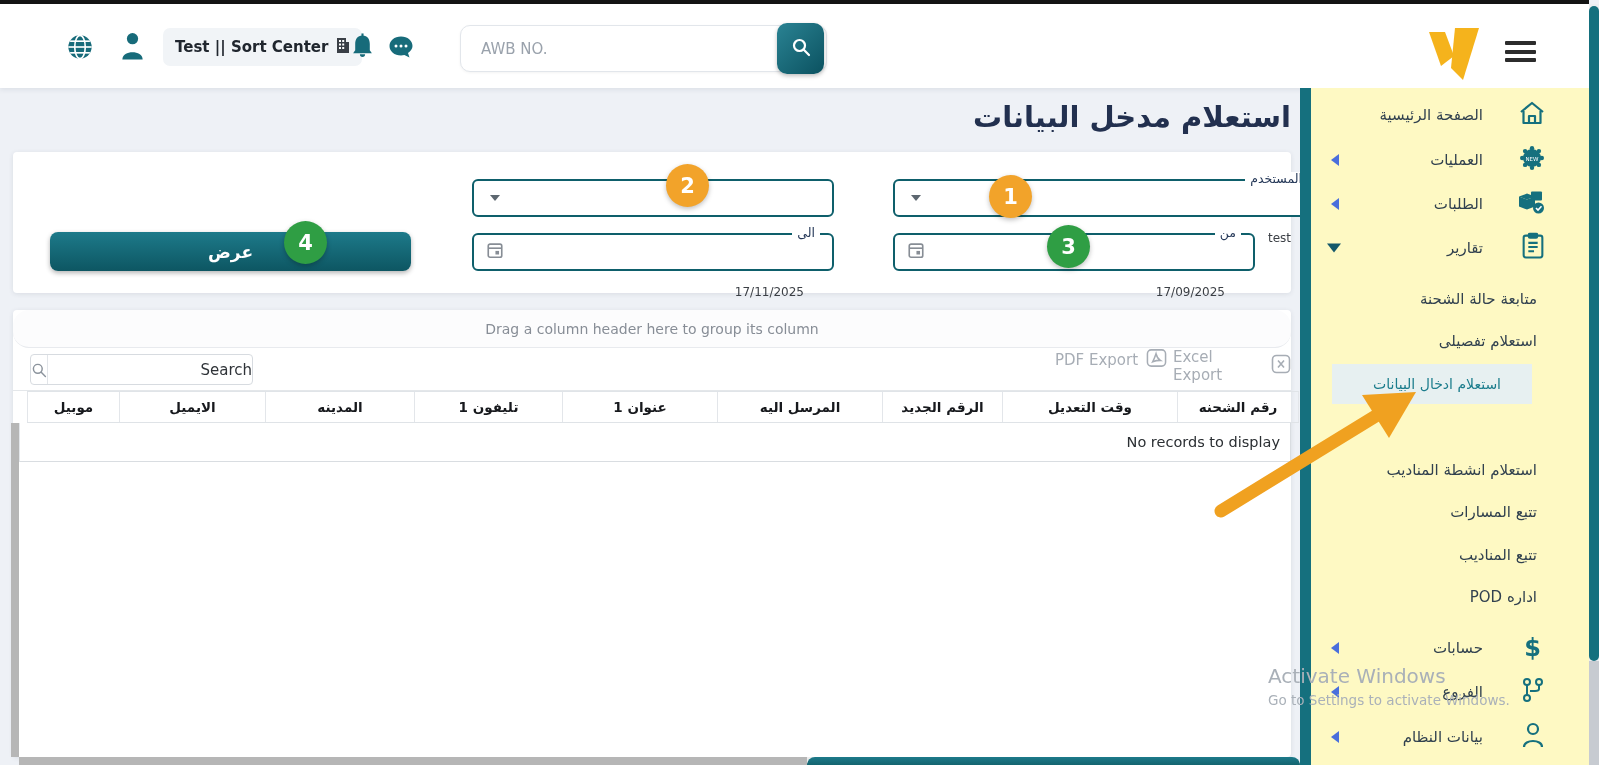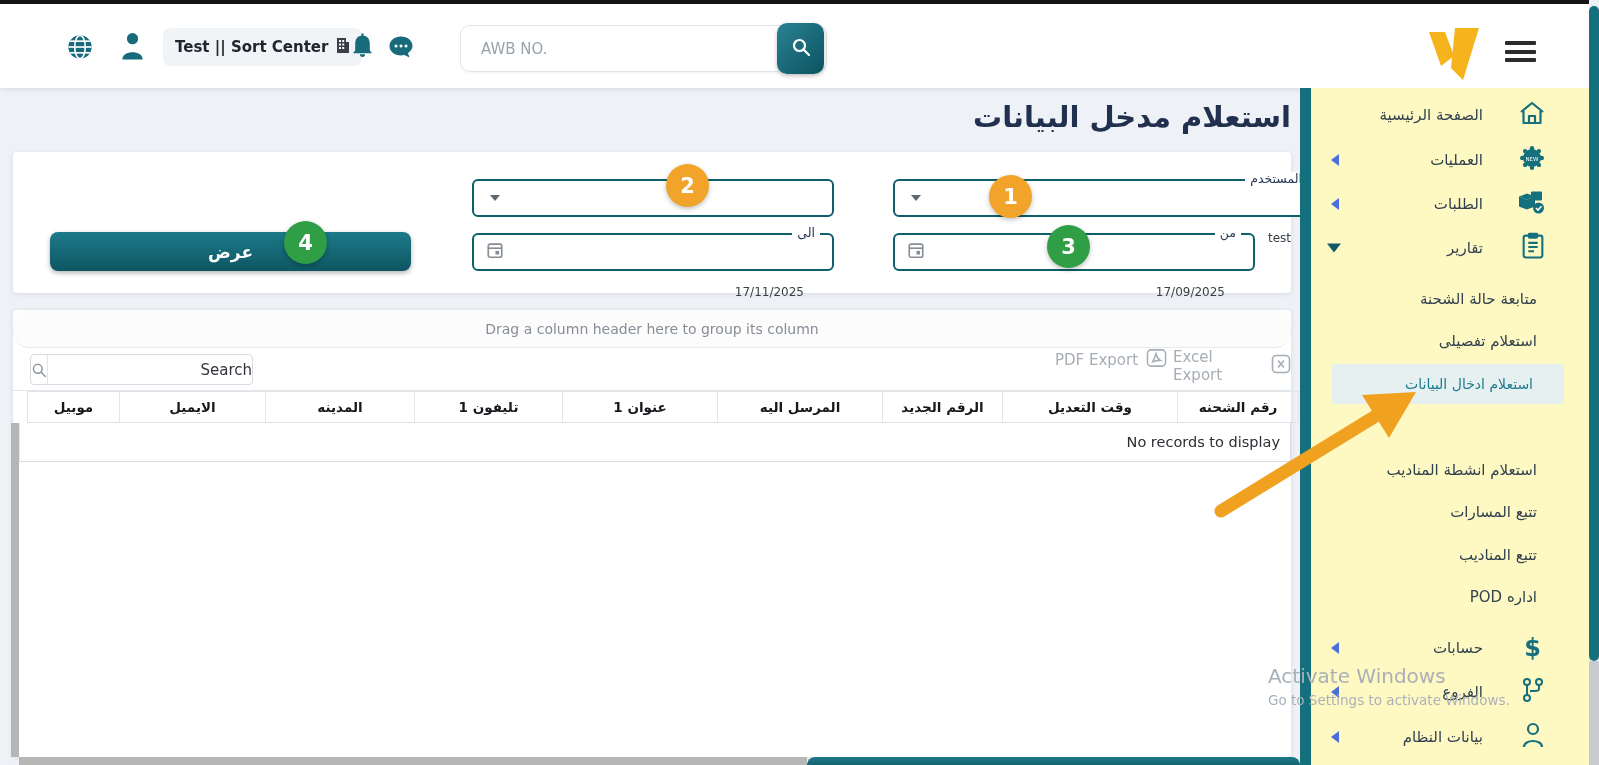--- a/index.html
+++ b/index.html
@@ -227,21 +227,21 @@
       <span class="lbl main-lbl" dir="rtl">تقارير</span>
       <span class="arrow-down"></span>
     </div>
 
     <div class="srow" style="top:191px;">
       <span class="lbl sub-lbl" dir="rtl">متابعة حالة الشحنة</span>
     </div>
     <div class="srow" style="top:233px;">
       <span class="lbl sub-lbl" dir="rtl">استعلام تفصيلى</span>
     </div>
-    <div class="srow active-row" style="top:276px; left:21px; width:232px;">
+    <div class="srow active-row" style="top:276px; left:21px; width:200px;">
       <span class="lbl" dir="rtl" style="right:31px; font-size:14px;">استعلام ادخال البيانات</span>
     </div>
     <div class="srow" style="top:362px;">
       <span class="lbl sub-lbl" dir="rtl">استعلام انشطة المناديب</span>
     </div>
     <div class="srow" style="top:404px;">
       <span class="lbl sub-lbl" dir="rtl">تتبع المسارات</span>
     </div>
     <div class="srow" style="top:447px;">
       <span class="lbl sub-lbl" dir="rtl">تتبع المناديب</span>

